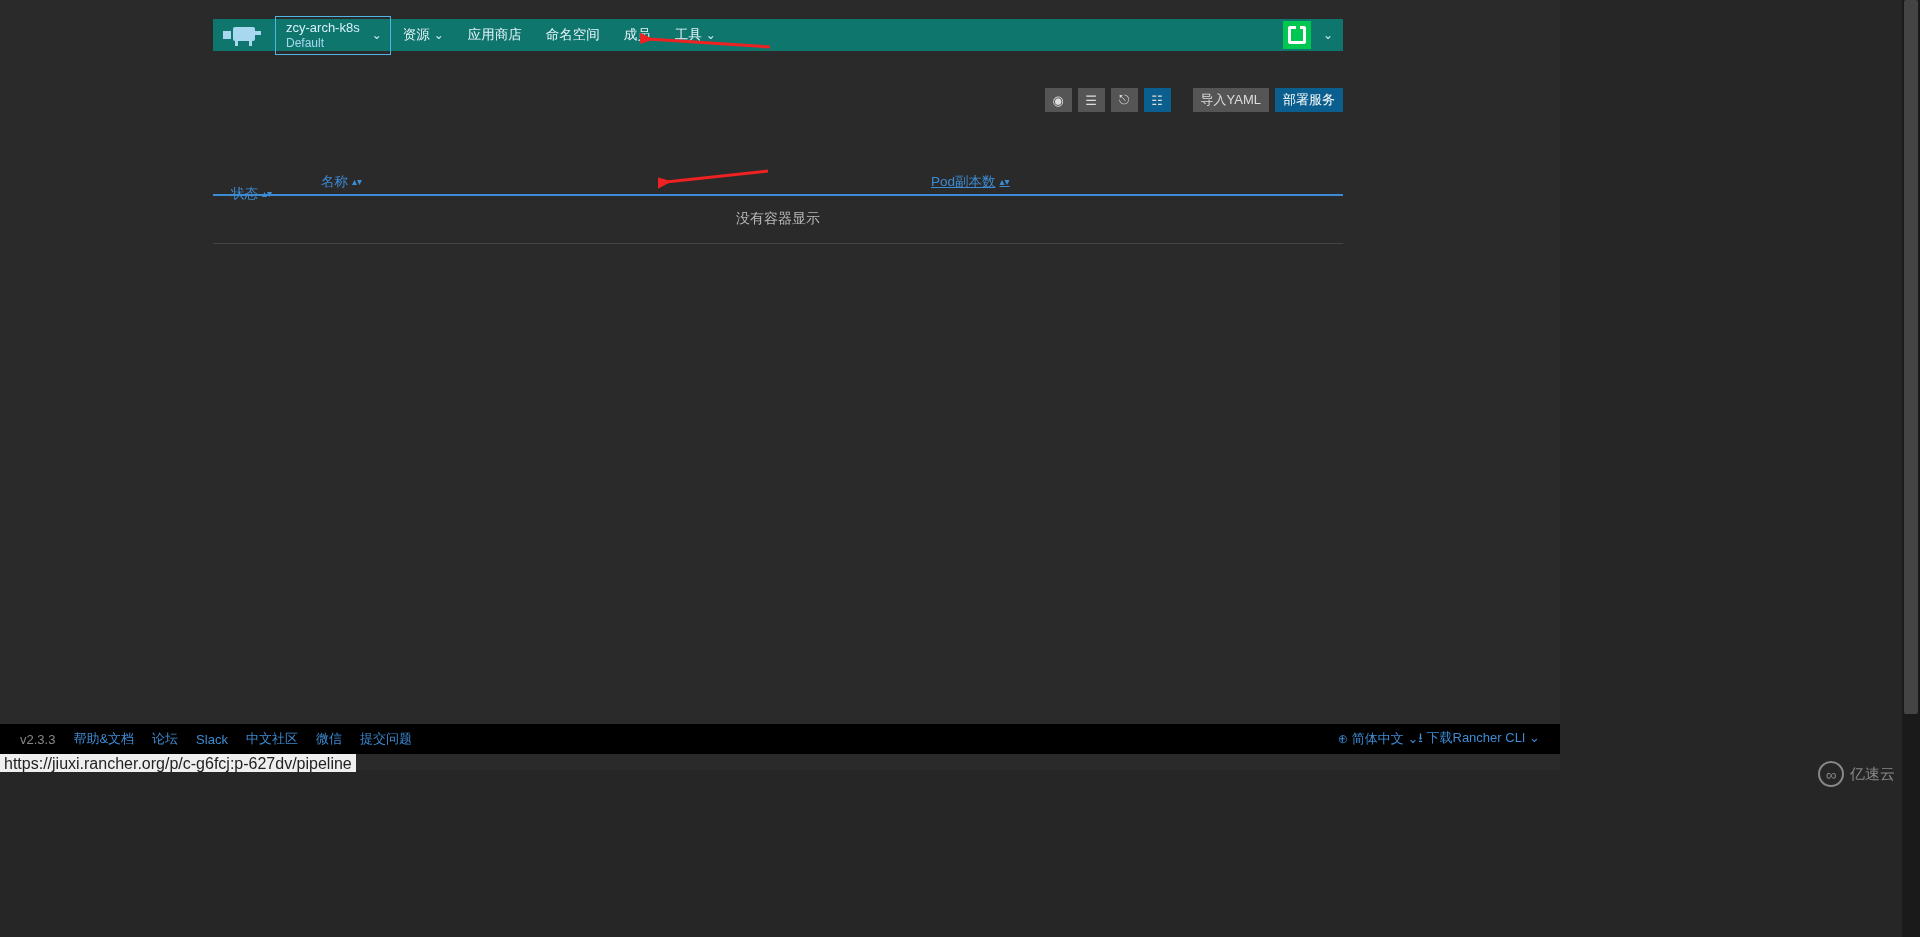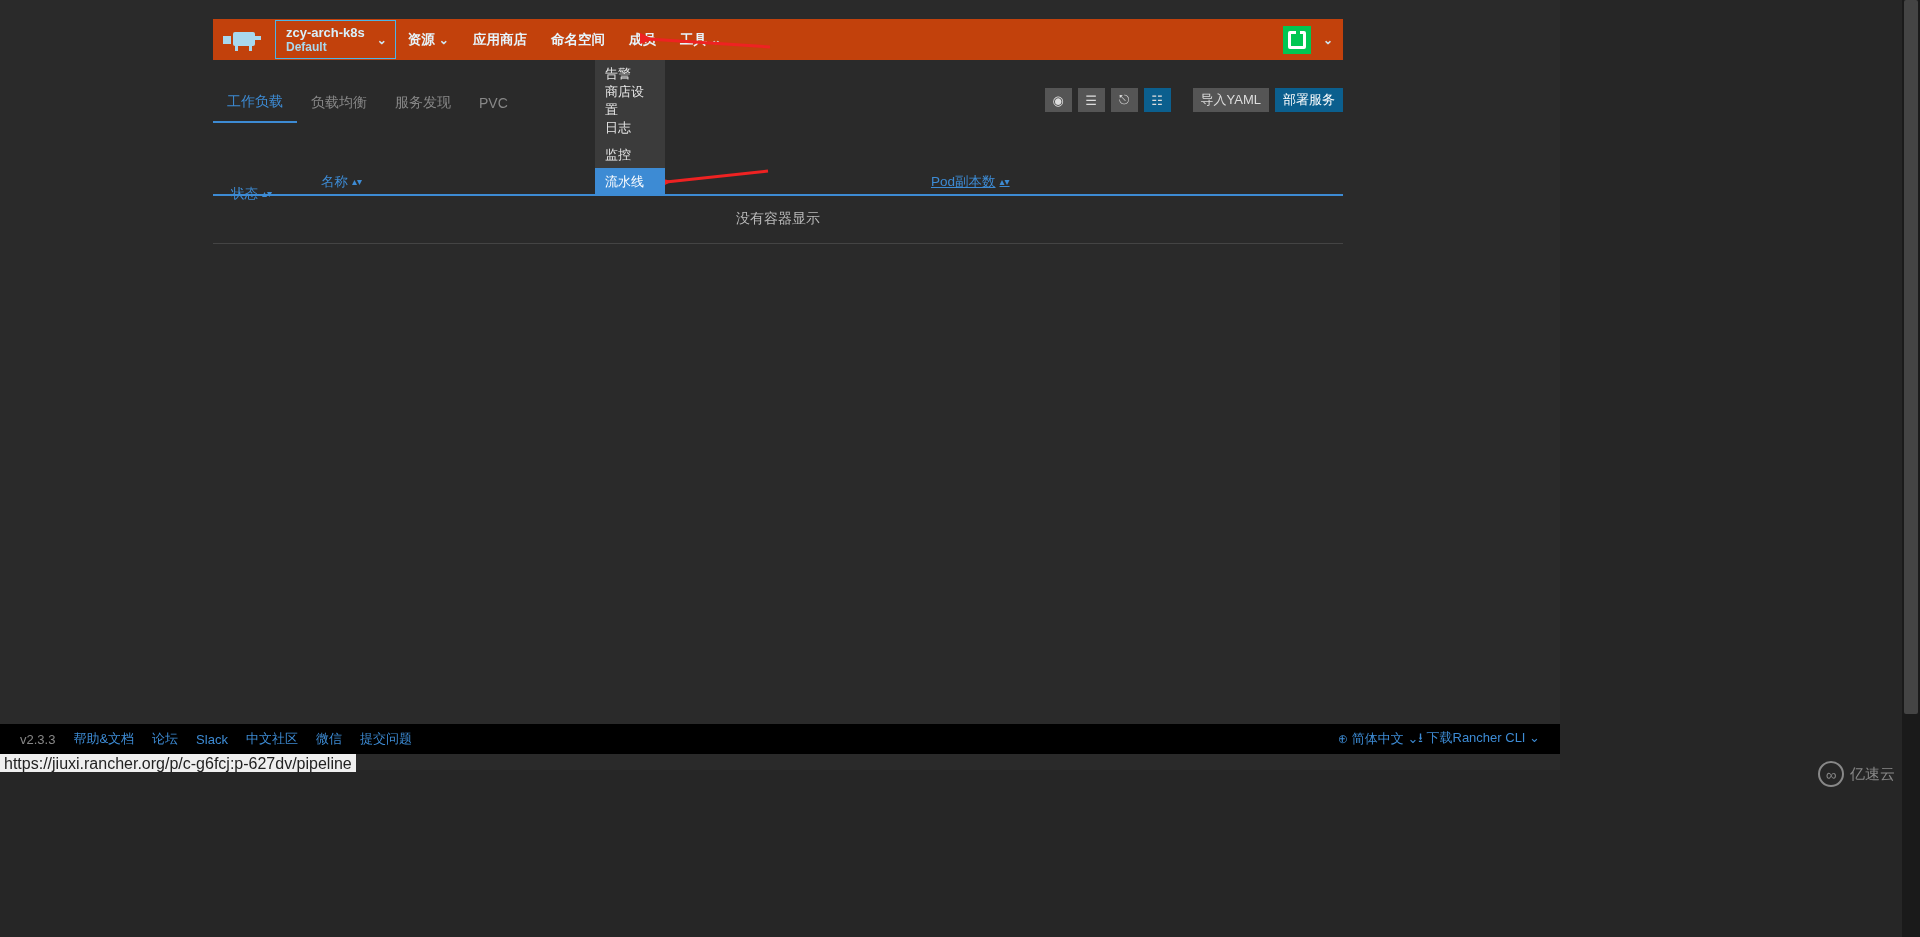--- a/index.html
+++ b/index.html
@@ -32,26 +32,25 @@
   position: absolute;
   left: 0; top: 0;
   width: 1560px;
   height: 770px;
   background: #2a2a2a;
 }
 .header {
   position: absolute;
   left: 213px; top: 19px;
   width: 1130px;
-  height: 41px;
-  background: #c2410c;
+  height: 32px;
+  background: #0f766e;
   display: flex;
   align-items: center;
   color: #fff;
-  font-weight: bold;
 }
 .logo {
   width: 60px;
   height: 41px;
   display: flex;
   align-items: center;
   justify-content: center;
 }
 .logo svg { width: 40px; height: 24px; }
 .cluster-select {
@@ -307,36 +306,21 @@
     </div>
     <div class="spacer"></div>
     <div class="user-box">
       <div class="avatar">
           <div class="avatar-inner"></div>
         </div>
       <span class="chev">⌄</span>
     </div>
   </div>
 
-  <div class="dropdown">
-    <div class="dropdown-item">告警</div>
-    <div class="dropdown-item">商店设置</div>
-    <div class="dropdown-item">日志</div>
-    <div class="dropdown-item">监控</div>
-    <div class="dropdown-item highlight">流水线</div>
-  </div>
-
-  <div class="tabs-row">
-    <div class="tabs">
-      <div class="tab active">工作负载</div>
-      <div class="tab">负载均衡</div>
-      <div class="tab">服务发现</div>
-      <div class="tab">PVC</div>
-    </div>
-  </div>
+
 
   <div class="action-row">
     <div class="icon-btn">◉</div>
     <div class="icon-btn">☰</div>
     <div class="icon-btn">⎋</div>
     <div class="icon-btn blue">☷</div>
     <div style="width:10px"></div>
     <div class="text-btn">导入YAML</div>
     <div class="text-btn blue">部署服务</div>
   </div>

